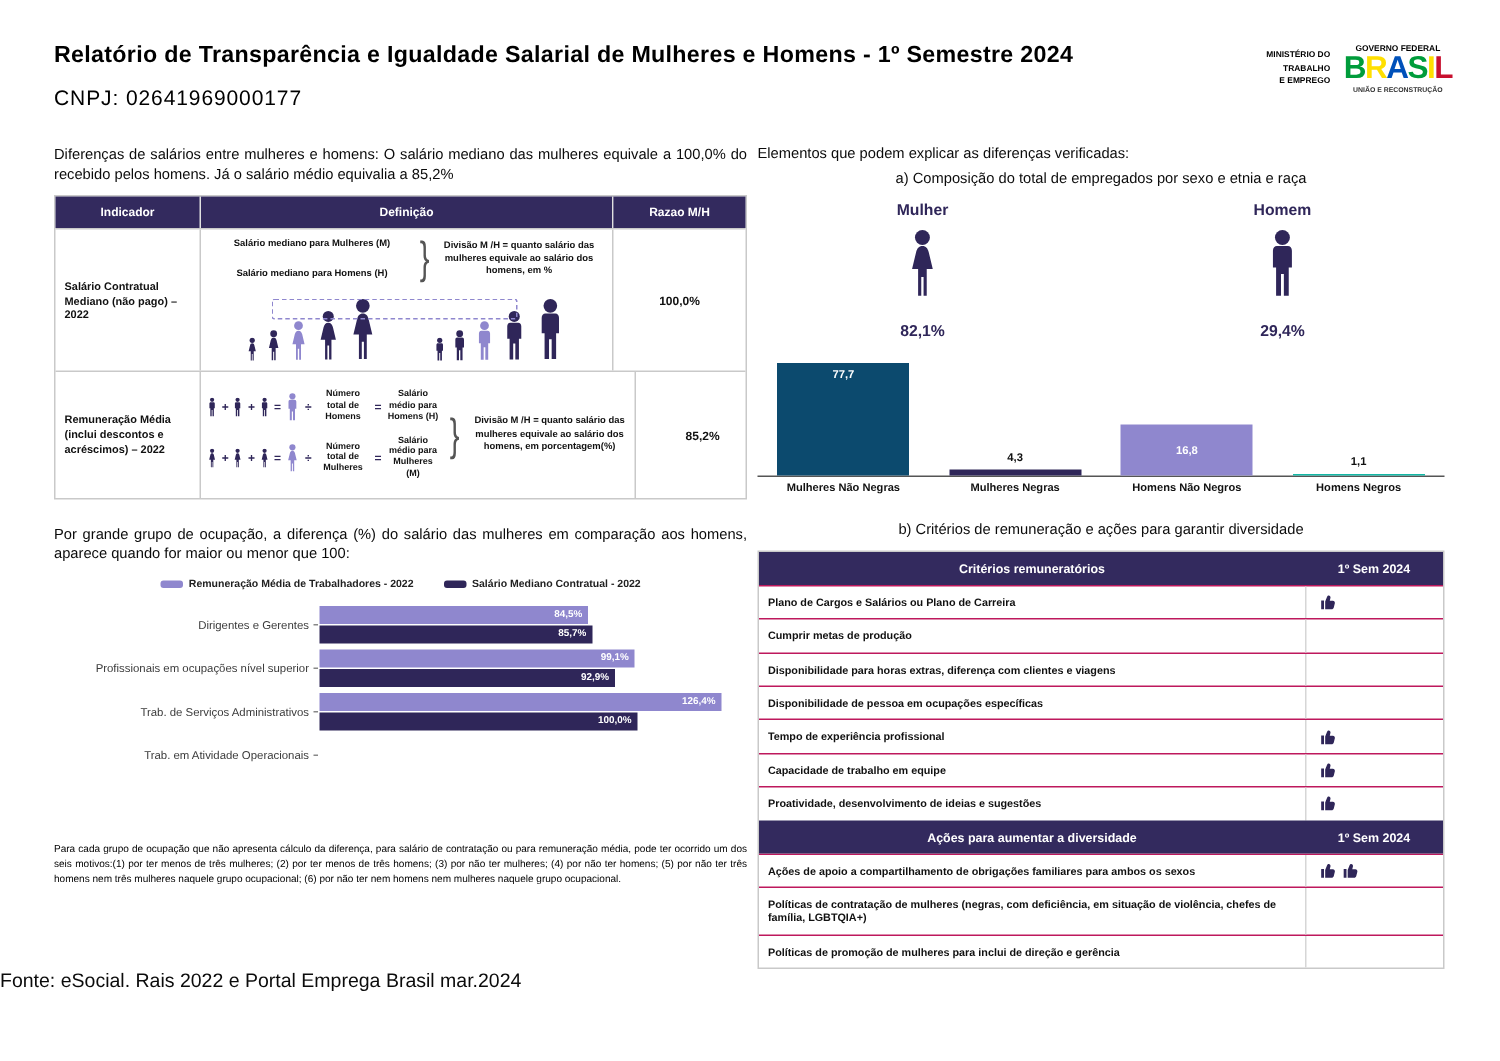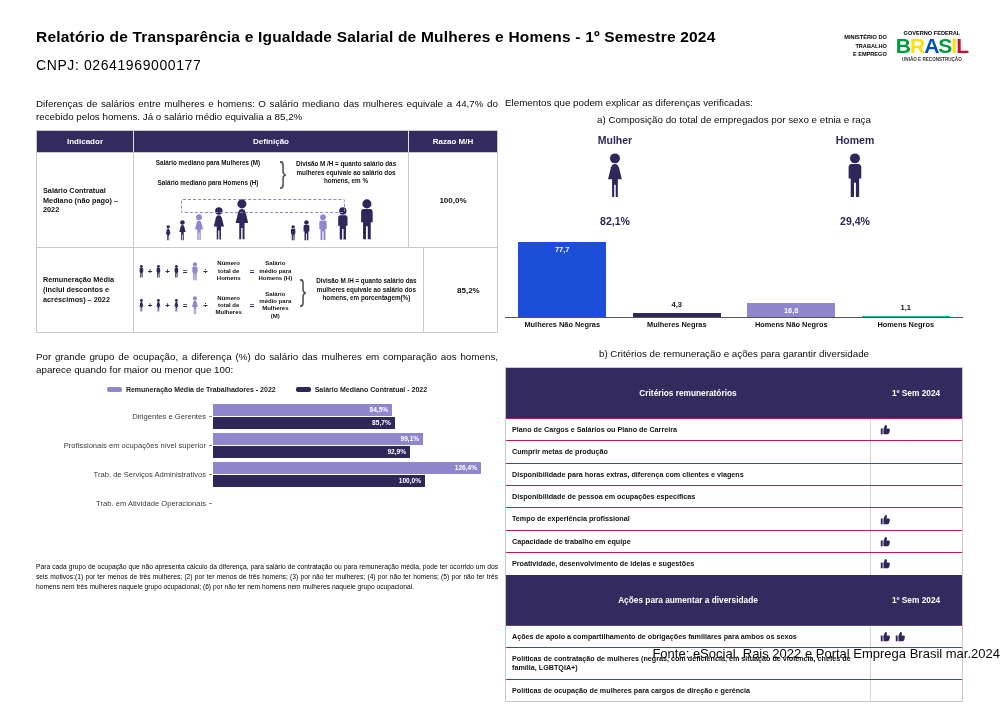--- a/index.html
+++ b/index.html
@@ -80,26 +80,26 @@
   .comp-bar{width:88px;position:relative;}
   .comp-bar .val-in-top{position:absolute;top:3px;width:100%;text-align:center;color:#fff;font-size:7.5px;font-weight:bold;}
   .comp-bar .val-in-mid{position:absolute;top:50%;transform:translateY(-50%);width:100%;text-align:center;color:#fff;font-size:7.5px;font-weight:bold;}
   .comp-bar .val-above{position:absolute;top:-13px;width:100%;text-align:center;color:#111;font-size:7.5px;font-weight:bold;}
   .comp-labels{display:flex;margin-top:2px;}
   .comp-labels div{flex:1;text-align:center;font-size:7.4px;font-weight:bold;color:#111;}
 
   .r-sub-b{margin-top:19px;}
   .crit-table{margin-top:8px;border:1px solid var(--border);}
   .crit-head,.crit-row{display:grid;grid-template-columns:1fr 92px;}
-  .crit-head>div{background:var(--hdr);color:#fff;padding:20px 4px;text-align:center;font-size:8.3px;font-weight:bold;}
+  .crit-head>div{background:var(--hdr);color:#fff;padding:6px 4px;text-align:center;font-size:8.3px;font-weight:bold;}
   .crit-row{border-top:1px solid #be185d;}
   .crit-row .lbl{padding:6px 6px;font-size:7.2px;font-weight:bold;color:#111;line-height:1.3;}
   .crit-row .ico{display:flex;align-items:center;gap:4px;padding-left:9px;border-left:1px solid #d6d6d6;}
 
-  .footer{position:absolute;left:0;right:0;top:646px;text-align:right;font-size:13px;color:#0b0b0b;}
+  .footer{position:absolute;left:0;right:0;top:646px;text-align:left;font-size:13px;color:#0b0b0b;}
 </style>
 </head>
 <body>
 
 <div class="page">
 
   <div class="title">Relatório de Transparência e Igualdade Salarial de Mulheres e Homens - 1º Semestre 2024</div>
   <div class="cnpj">CNPJ: 02641969000177</div>
 
   <div class="logos">
@@ -109,21 +109,21 @@
       <div>E EMPREGO</div>
     </div>
     <div class="gov">
       <div class="gov-top">GOVERNO FEDERAL</div>
       <div class="gov-brand" id="brasil-logo"><span style="color: rgb(0, 156, 59);">B</span><span style="color: rgb(255, 223, 0);">R</span><span style="color: rgb(0, 81, 186);">A</span><span style="color: rgb(0, 156, 59);">S</span><span style="color: rgb(255, 223, 0);">I</span><span style="color: rgb(200, 16, 46);">L</span></div>
       <div class="gov-bottom">UNIÃO E RECONSTRUÇÃO</div>
     </div>
   </div>
 
   <section class="col-left">
-    <p class="intro">Diferenças de salários entre mulheres e homens: O salário mediano das mulheres equivale a 44,7% do recebido pelos homens. Já o salário médio equivalia a 85,2%</p>
+    <p class="intro">Diferenças de salários entre mulheres e homens: O salário mediano das mulheres equivale a 100,0% do recebido pelos homens. Já o salário médio equivalia a 85,2%</p>
 
     <div class="ind-table">
       <div class="ind-header">
         <div>Indicador</div>
         <div>Definição</div>
         <div>Razao M/H</div>
       </div>
 
       <div class="ind-row">
         <div class="ind-cell cell-indicator">Salário Contratual Mediano (não pago) – 2022</div>
@@ -329,31 +329,31 @@
               <circle cx="12" cy="5.6" r="5.2" fill="#2f2659"></circle>
               <path d="M8.2 11.5 C6.6 11.5 5.4 12.9 5.4 14.8 V26.5 H7.6 V46 H11 V31 H13 V46 H16.4 V26.5 H18.6 V14.8 C18.6 12.9 17.4 11.5 15.8 11.5 Z" fill="#2f2659"></path>
             </svg></div>
         <div class="g-value">29,4%</div>
       </div>
     </div>
 
     <div class="comp-wrap">
       <div class="comp-bars" id="comp-bars">
           <div class="comp-slot">
-            <div class="comp-bar" style="height: 75.4px; background: #1d4ed8;">
+            <div class="comp-bar" style="height: 75.4px; background: #0c4a6e;">
               <span class="val-in-top">77,7</span>
             </div>
           </div>
           <div class="comp-slot">
             <div class="comp-bar" style="height: 4.2px; background: rgb(47, 38, 89);">
               <span class="val-above">4,3</span>
             </div>
           </div>
           <div class="comp-slot">
-            <div class="comp-bar" style="height: 14px; background: rgb(143, 135, 206);">
+            <div class="comp-bar" style="height: 34px; background: rgb(143, 135, 206);">
               <span class="val-in-mid">16,8</span>
             </div>
           </div>
           <div class="comp-slot">
             <div class="comp-bar" style="height: 1.5px; background: #14b8a6;">
               <span class="val-above">1,1</span>
             </div>
           </div>
         </div>
       <div class="comp-labels" id="comp-labels">
@@ -428,20 +428,20 @@
             <svg viewBox="0 0 14 14" width="11" height="11">
               <path fill="#2f2659" d="M1 5.6 h2.4 V13 H1 Z M4.4 13 h5.4 c.9 0 1.7-.6 1.9-1.5 l.9-3.6 c.3-1.1-.6-2.2-1.7-2.2 H8.3 l.6-2.5 C9.1 2.2 8.4 1.2 7.4 1.2 c-.6 0-1.1.4-1.3.9 L4.4 6.4 Z"></path>
             </svg>
           </div>
         </div>
         <div class="crit-row">
           <div class="lbl">Políticas de contratação de mulheres (negras, com deficiência, em situação de violência, chefes de família, LGBTQIA+)</div>
           <div class="ico"></div>
         </div>
         <div class="crit-row">
-          <div class="lbl">Políticas de ocupação de mulheres para cargos de direção e gerência</div>
+          <div class="lbl">Políticas de promoção de mulheres para inclui de direção e gerência</div>
           <div class="ico"></div>
         </div>
       </div>
   </section>
 
   <div class="footer">Fonte: eSocial. Rais 2022 e Portal Emprega Brasil mar.2024</div>
 </div>
 
 </body></html>

